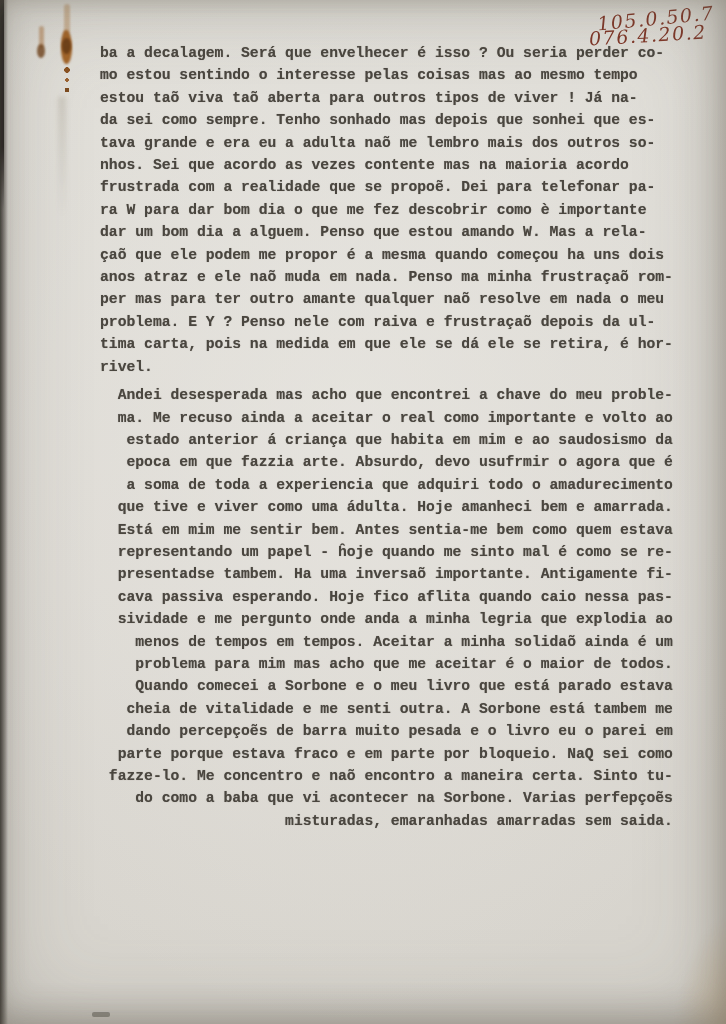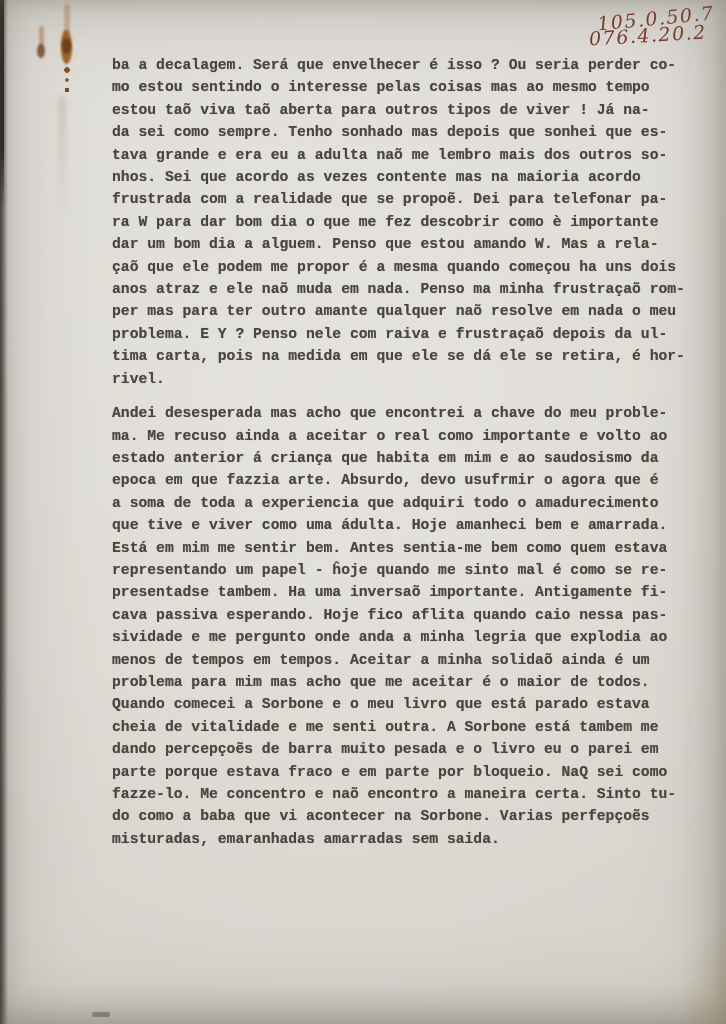--- a/index.html
+++ b/index.html
@@ -15,30 +15,30 @@
     font-family: "Liberation Sans", sans-serif;
   }
 
   
   .typed {
     position: absolute;
     left: 100px;
     top: 42px;
   }
   .para {
-    margin: 12px;
+    margin: 0;
     white-space: pre;
     font-family: "Liberation Mono", "DejaVu Sans Mono", monospace;
     font-weight: bold;
     font-size: 14.7px;
     line-height: 22.4px;
     color: var(--ink, #4a463f);
     text-shadow: 0 0 0.8px rgba(74,70,63,.55);
   }
-  .para + .para { margin-top: 6px; }
+  .para + .para { margin-top: 6px; text-align: right; }
 
   
   .hw {
     position: absolute;
     font-family: "DejaVu Serif", serif;
     font-style: italic;
     font-size: 19px;
     letter-spacing: 1.5px;
     white-space: nowrap;
     color: var(--handwriting, #7f3526);

